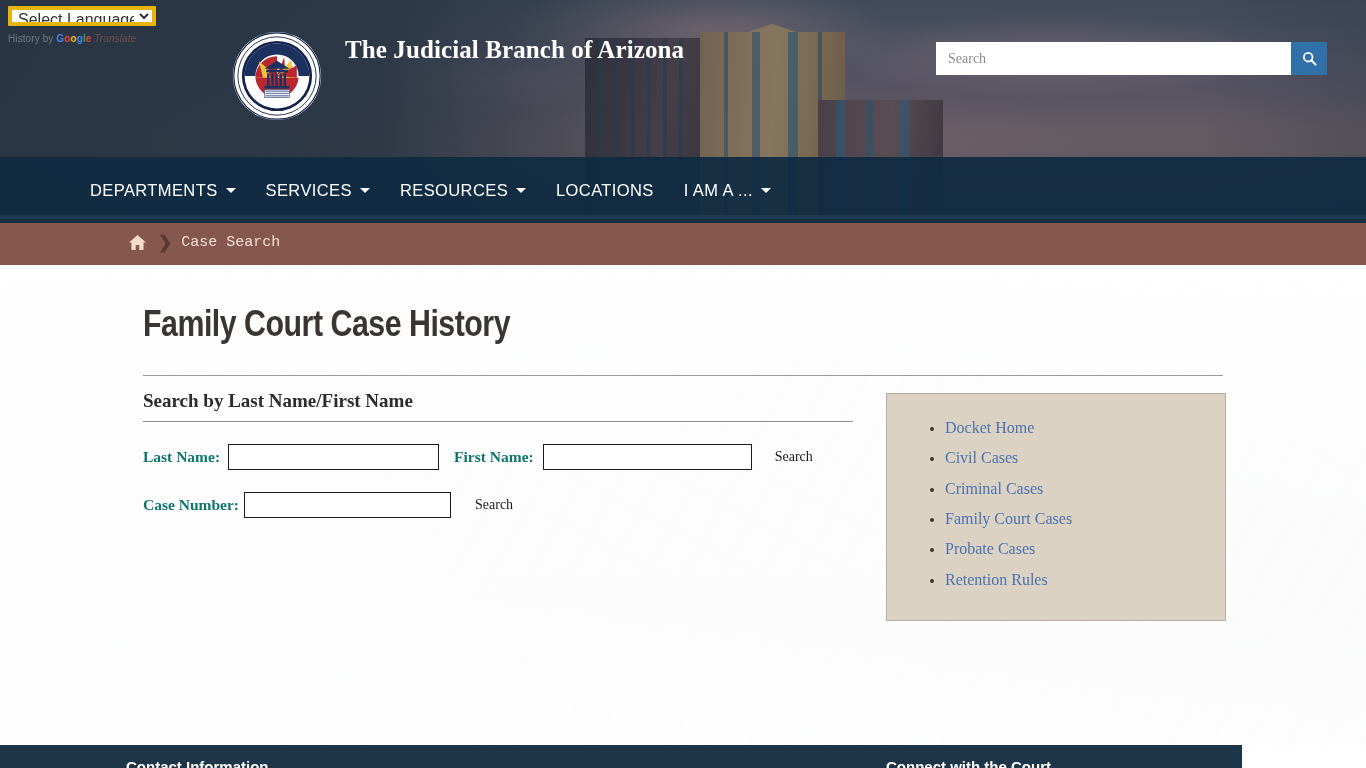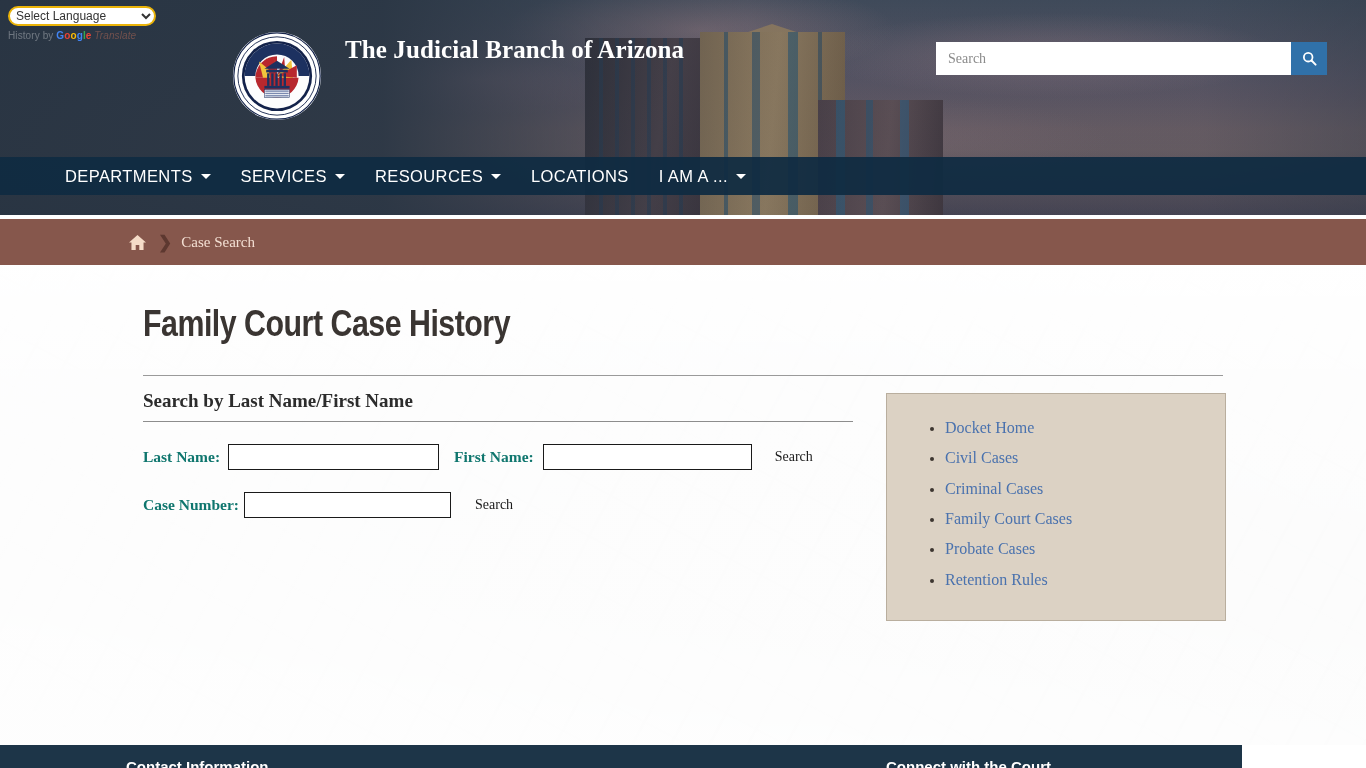--- a/index.html
+++ b/index.html
@@ -56,25 +56,25 @@
   .hero-fade {
     position: absolute; inset: 0;
     background: linear-gradient(90deg, rgba(40,52,66,.96) 0%, rgba(42,54,68,.92) 28%, rgba(45,55,68,.30) 44%, rgba(45,55,68,.05) 55%, rgba(45,55,68,.05) 88%, rgba(45,55,68,.35) 100%);
   }
 
   
   .gt-widget { position: absolute; left: 8px; top: 6px; z-index: 20; }
   .gt-select {
     width: 148px; height: 20px;
     font-family: "Liberation Sans", sans-serif;
-    font-size: 12px; color: #333;
+    font-size: 16px; color: #333;
     background: #fff;
-    border: 2px solid #eab308;
+    border: 4px solid #eab308;
     padding: 0 2px;
-    border-radius: 10px;
+    border-radius: 1px;
   }
   .gt-powered {
     margin-top: 4px;
     font-family: "Liberation Sans", sans-serif;
     font-size: 10px;
     color: rgba(255,255,255,.32);
     white-space: nowrap;
     letter-spacing: .1px;
   }
   .g-b { color:#4285F4; font-weight:bold;} .g-r{color:#EA4335;font-weight:bold;}
@@ -117,24 +117,24 @@
   .hdr-search-btn {
     width: 36px; height: 33px;
     background: #3071a9;
     border: none; cursor: pointer;
     display: flex; align-items: center; justify-content: center;
   }
 
   
   .nav {
     position: absolute; left: 0; top: 157px; z-index: 25;
-    width: 1366px; height: 38px;
+    width: 1366px; height: 66px;
     background: rgba(15,43,66,.93);
     display: flex; align-items: center;
-    padding-left: 65px;
+    padding-left: 90px;
   }
   .nav-item {
     font-family: "Liberation Sans", sans-serif;
     font-size: 16.5px; color: #ffffff;
     letter-spacing: .4px;
     margin-right: 30px;
     display: flex; align-items: center;
     cursor: pointer;
     white-space: nowrap;
   }
@@ -156,21 +156,21 @@
     z-index: 15;
   }
   .crumb-home { width: 19px; height: 17px; display:block; }
   .crumb-sep {
     margin: 0 9px 0 11px; display: inline-block;
     color: #5d3830; font-size: 17px; font-weight: bold;
     font-family: "Liberation Sans", sans-serif;
     line-height: 1;
   }
   .crumb-link {
-    font-family: Liberation Serif, serif;
+    font-family: Liberation Mono, monospace;
     font-size: 15px; color: #f3dfd3;
     text-decoration: none; cursor: pointer;
   }
 
   
   .main {
     position: absolute; left: 0; top: 265px;
     width: 1366px; height: 480px;
     overflow: hidden;
     background: #fdfdfd;

